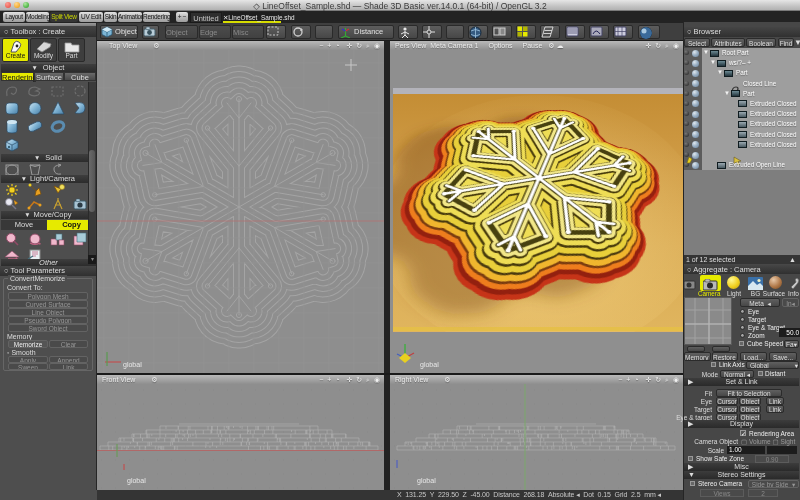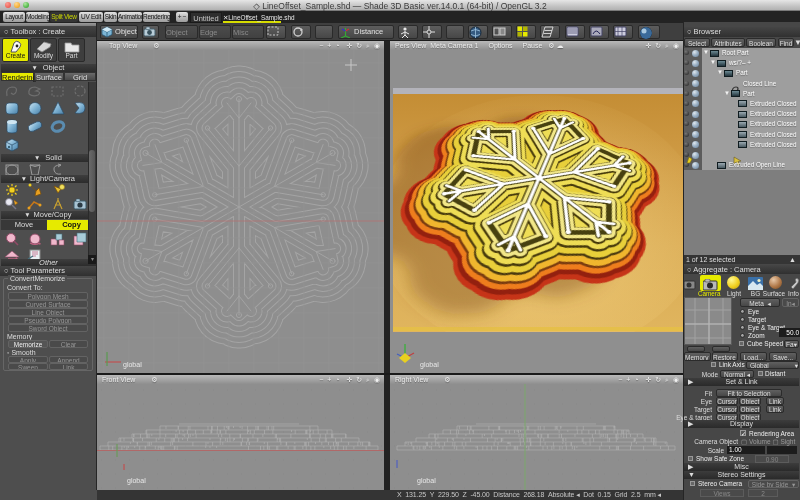--- a/index.html
+++ b/index.html
@@ -45,21 +45,21 @@
 .gb{border:1px solid #666;border-radius:2px;}
 .dbtn{position:absolute;background:#4a4a4a;border:1px solid #636363;border-radius:2px;color:#969696;
  font-size:6.5px;text-align:center;white-space:nowrap;overflow:hidden;}
 </style></head><body><div class="abs titlebar"></div><div class="abs tl" style="left:5px;background:radial-gradient(circle at 35% 30%,#ff9a90,#ee6a5f 60%,#d44)"></div><div class="abs tl" style="left:14px;background:radial-gradient(circle at 35% 30%,#ffd990,#f5b13c 60%,#d90)"></div><div class="abs tl" style="left:23px;background:radial-gradient(circle at 35% 30%,#b0e8a0,#57bb4e 60%,#393)"></div><div class="abs title">◇ LineOffset_Sample.shd — Shade 3D Basic ver.14.0.1 (64-bit) / OpenGL 3.2</div><div class="abs menurow"></div><div class="abs mbtn " style="left:3px;width:22px;">Layout</div><div class="abs mbtn " style="left:26px;width:23px;">Modeling</div><div class="abs mbtn dk" style="left:50px;width:28px;">Split View</div><div class="abs mbtn " style="left:79px;width:24px;">UV Edit</div><div class="abs mbtn " style="left:104px;width:13px;">Skin</div><div class="abs mbtn " style="left:118px;width:24px;">Animation</div><div class="abs mbtn " style="left:143px;width:27px;">Rendering</div><div class="abs mbtn " style="left:176px;width:12px;">+ −</div><div class="abs dtab" style="left:190px;width:32px;background:#2e2e2e;border:1px solid #1a1a1a;">Untitled</div><div class="abs dtab" style="left:223px;width:58px;background:#1e1e1e;color:#e8e8e8;border-bottom:2px solid #d6dc00;font-size:6.4px;">✕LineOffset_Sample.shd</div><div class="abs panelL"></div><div class="abs" style="left:0;top:23px;width:97px;height:3px;background:linear-gradient(#9a9a9a,#7c7c7c);"></div><div class="abs hdr" style="left:0;top:26px;width:97px;height:11px;line-height:11px;">○ Toolbox : Create</div><div class="abs tbx-big ybg" style="left:2px;"><svg width="18" height="15">
       <path d="M4 13 L7 4 Q9 1 12 3 Q15 5 13 8 L9 13 Z" fill="#f8f8f8" stroke="#555" stroke-width="1"></path>
       <circle cx="10" cy="7" r="1.4" fill="#222"></circle>
     </svg><div style="margin-top:-3px">Create</div></div><div class="abs tbx-big" style="left:30px;"><svg width="20" height="15">
       <path d="M3 10 L10 3 L17 5 L16 8 L8 13 Z" fill="#d8d8d8" stroke="#888" stroke-width="0.8"></path>
     </svg><div style="margin-top:-3px">Modify</div></div><div class="abs tbx-big" style="left:58px;"><svg width="20" height="15">
       <path d="M3 4 L9 4 L10 6 L17 6 L17 13 L3 13 Z" fill="#e8e8e8" stroke="#999" stroke-width="0.8"></path>
-    </svg><div style="margin-top:-3px">Part</div></div><div class="abs secbar" style="left:1px;top:64px;width:95px;height:8px;">▾&nbsp;&nbsp;&nbsp;Object</div><div class="abs tab3 ybg" style="left:1px;width:33px;">Rendering</div><div class="abs tab3" style="left:34px;width:30px;">Surface</div><div class="abs tab3" style="left:64px;width:32px;">Grid</div><svg width="0" height="0">
+    </svg><div style="margin-top:-3px">Part</div></div><div class="abs secbar" style="left:1px;top:64px;width:95px;height:8px;">▾&nbsp;&nbsp;&nbsp;Object</div><div class="abs tab3 ybg" style="left:1px;width:33px;">Rendering</div><div class="abs tab3" style="left:34px;width:30px;">Surface</div><div class="abs tab3" style="left:64px;width:32px;">Cube</div><svg width="0" height="0">
     <defs>
       <linearGradient id="bg1" x1="0" y1="0" x2="1" y2="1">
         <stop offset="0" stop-color="#cfe6f2"></stop>
         <stop offset="0.5" stop-color="#7fb3d4"></stop>
         <stop offset="1" stop-color="#4a7fa6"></stop>
       </linearGradient>
     </defs>
   </svg><div class="abs" style="left:3px;top:84px;width:18px;height:14px;"><svg width="18" height="14">
       <path d="M4 12 Q2 4 9 3 Q15 3 13 8 Q11 12 8 9" fill="none" stroke="#6e6e6e" stroke-width="1.2"></path>
     </svg></div><div class="abs" style="left:26px;top:84px;width:18px;height:14px;"><svg width="18" height="14">

